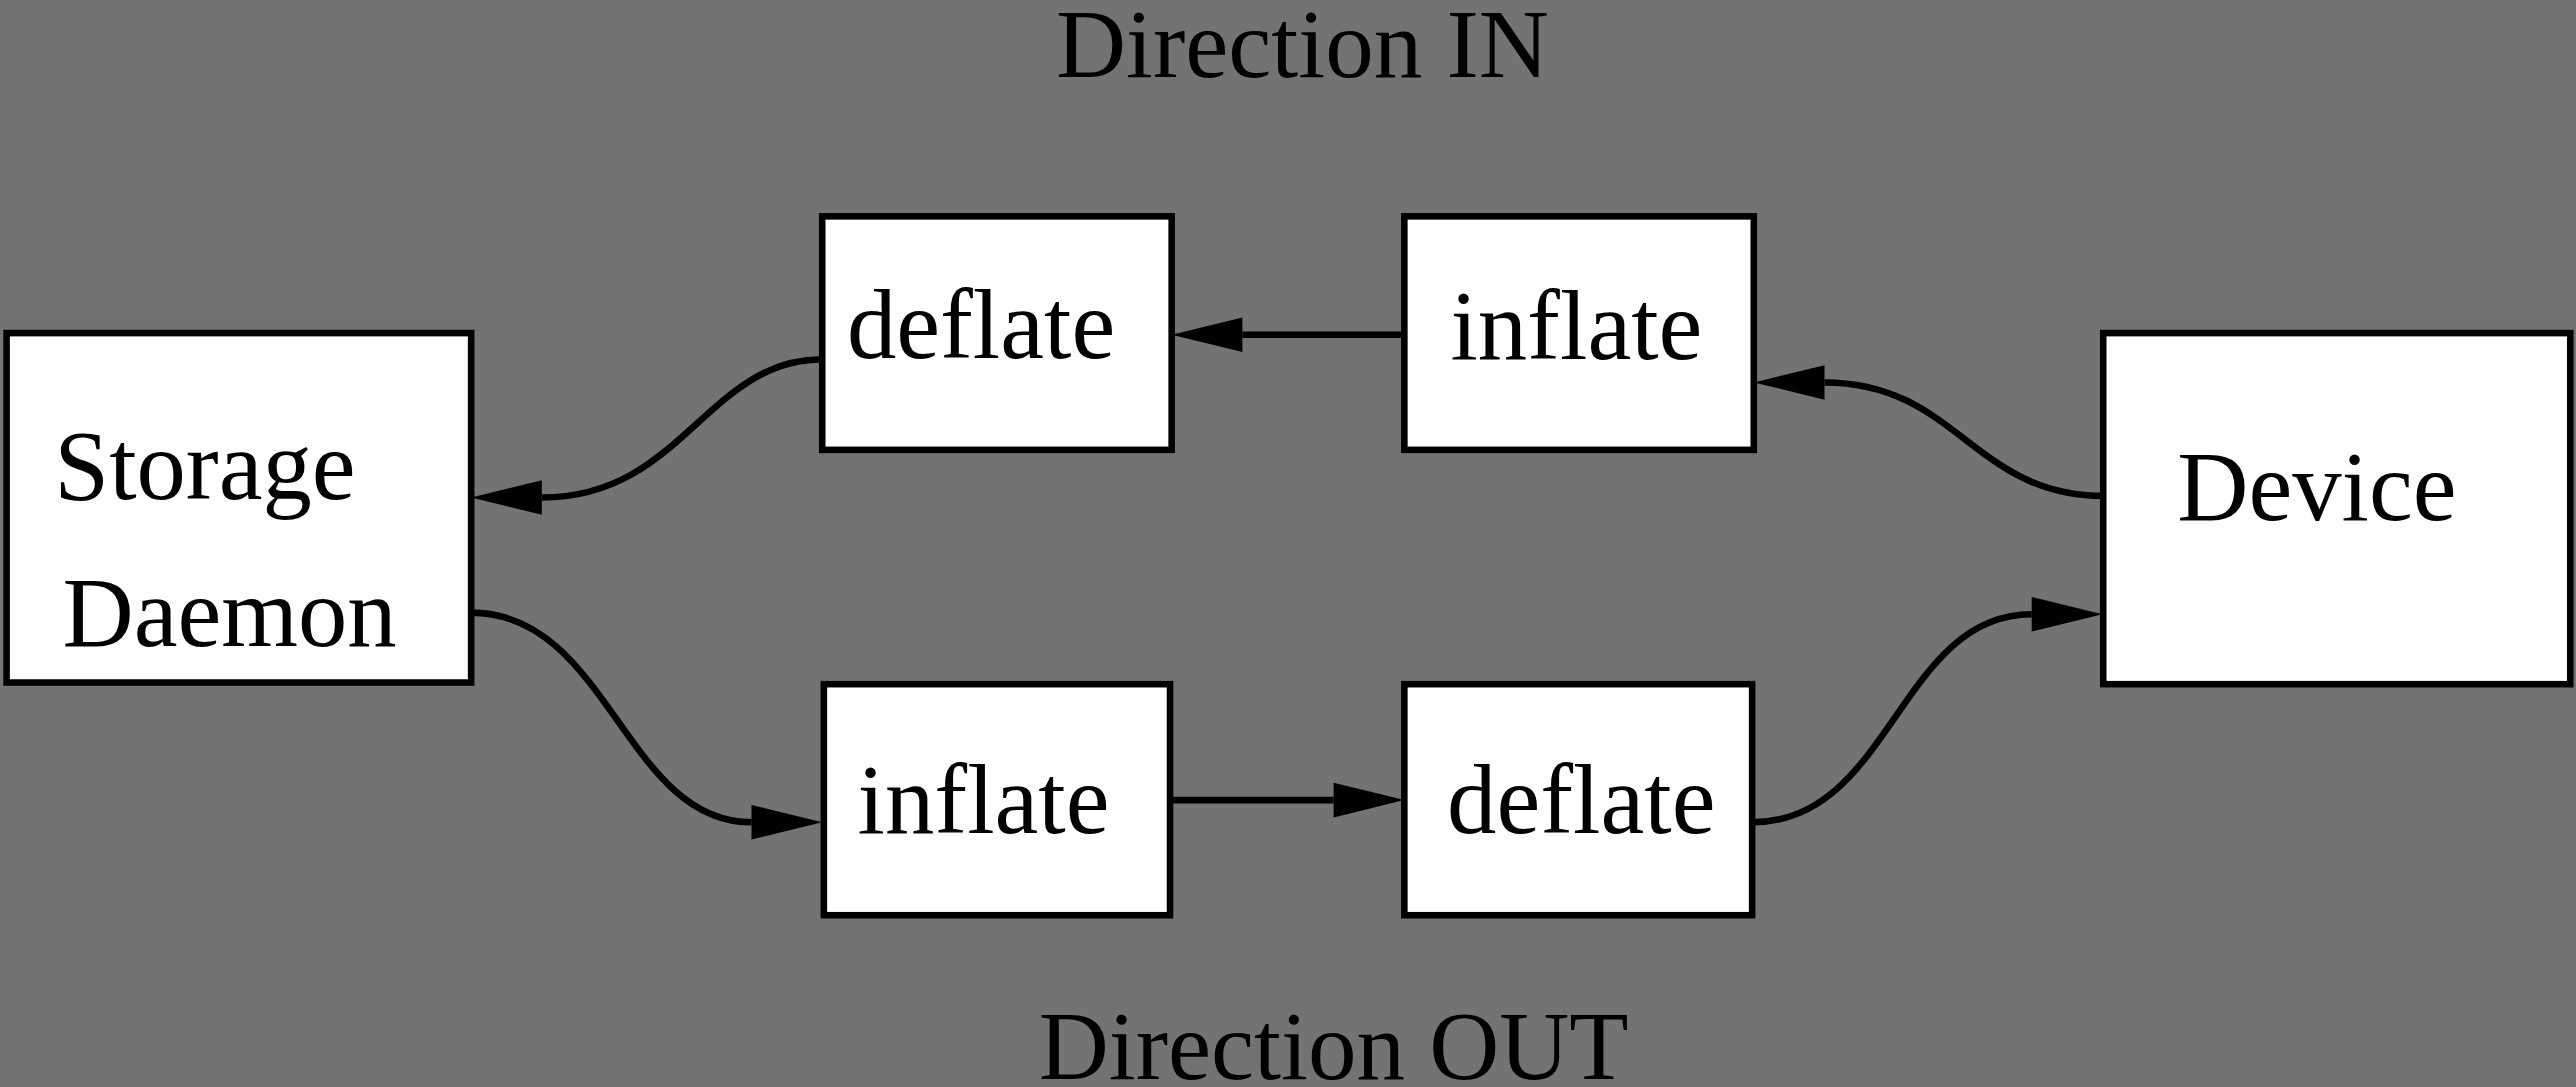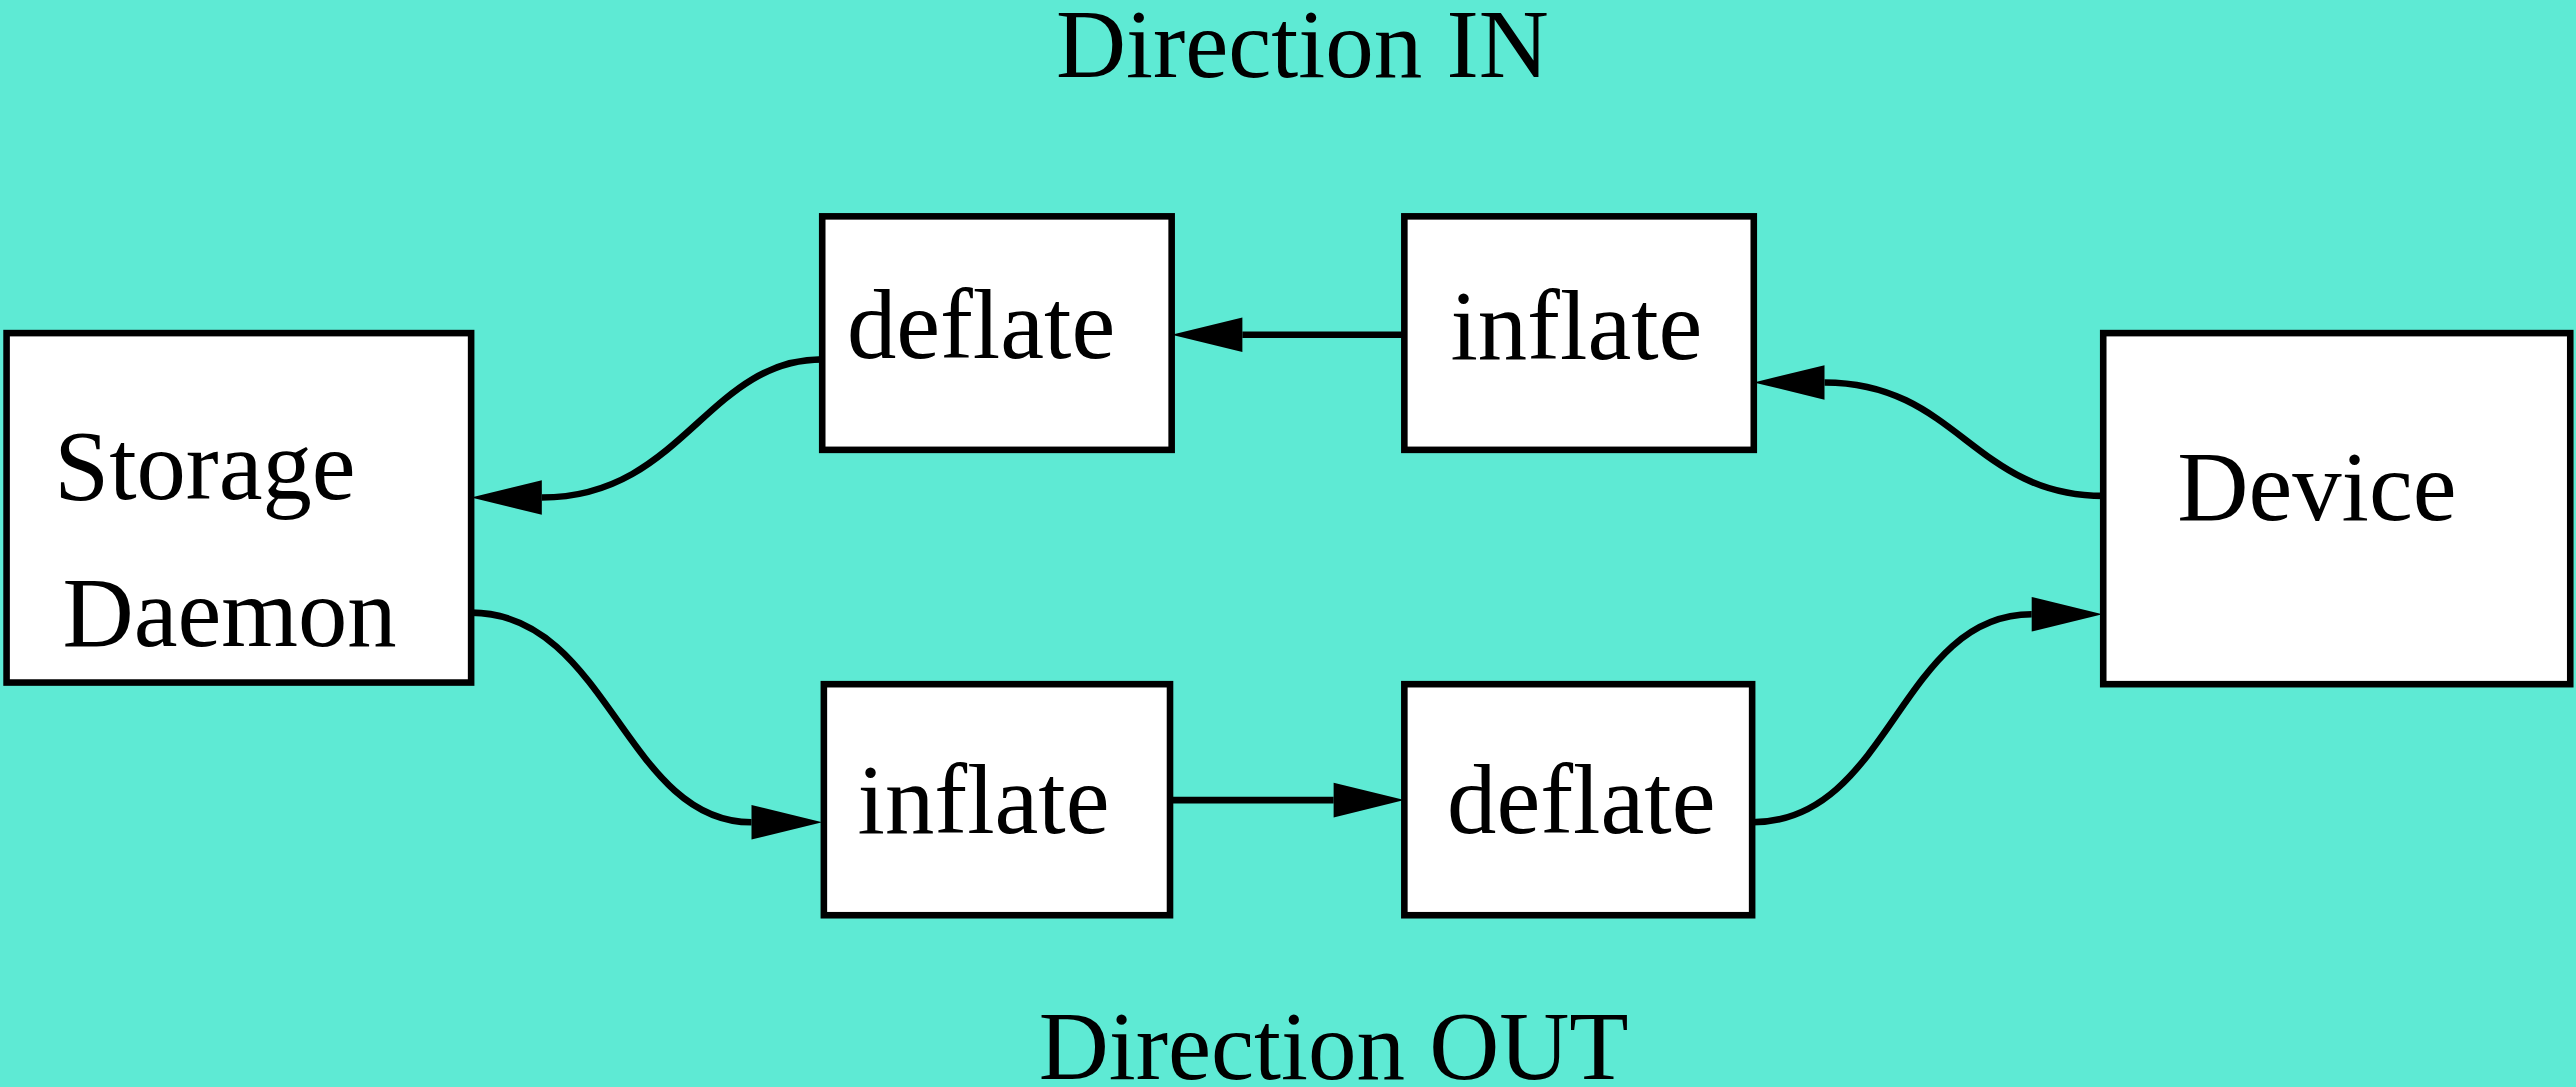--- a/index.html
+++ b/index.html
@@ -3,21 +3,21 @@
 <meta charset="utf-8">
 <style>
   html, body {
     margin: 0;
     padding: 0;
     background: #ffffff;
   }
   .diagram-wrap {
     width: 2576px;
     height: 1088px;
-    background: #5eead4;
+    background: #737373;
     position: relative;
   }
   svg { display: block; }
   .box-rect {
     fill: #ffffff;
     stroke: #000000;
     stroke-width: 8;
   }
   .flow-line {
     fill: none;

